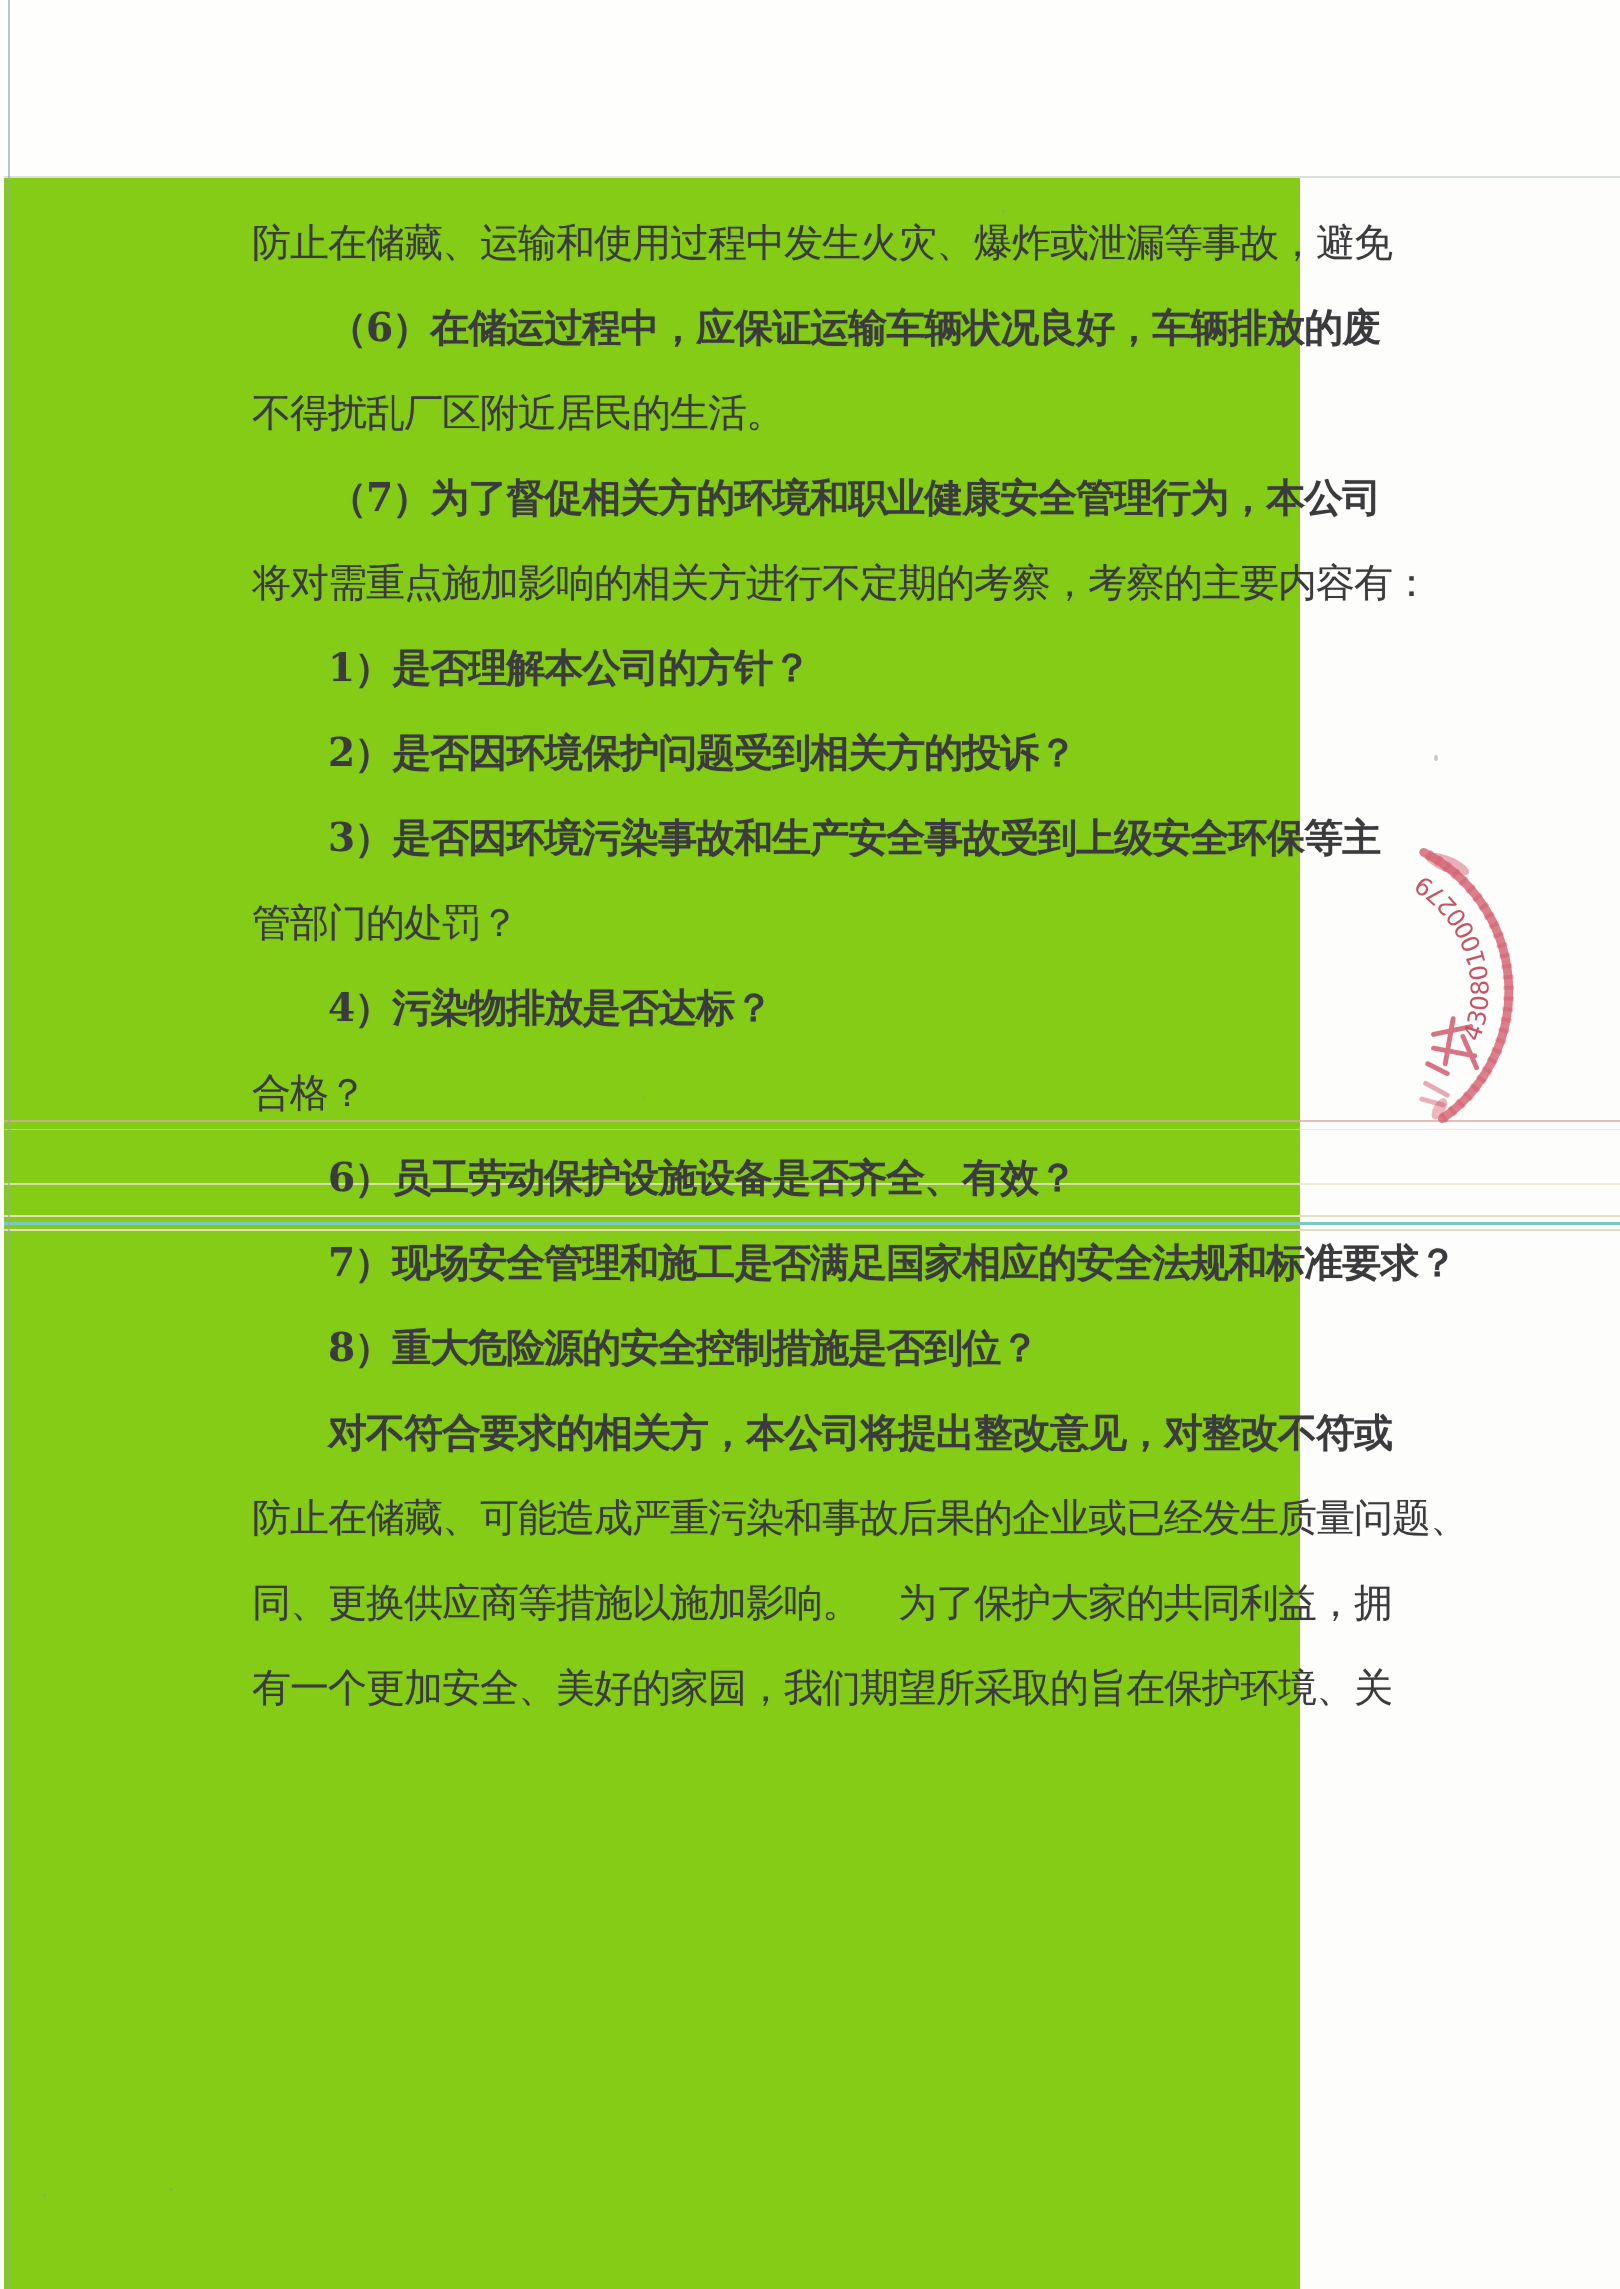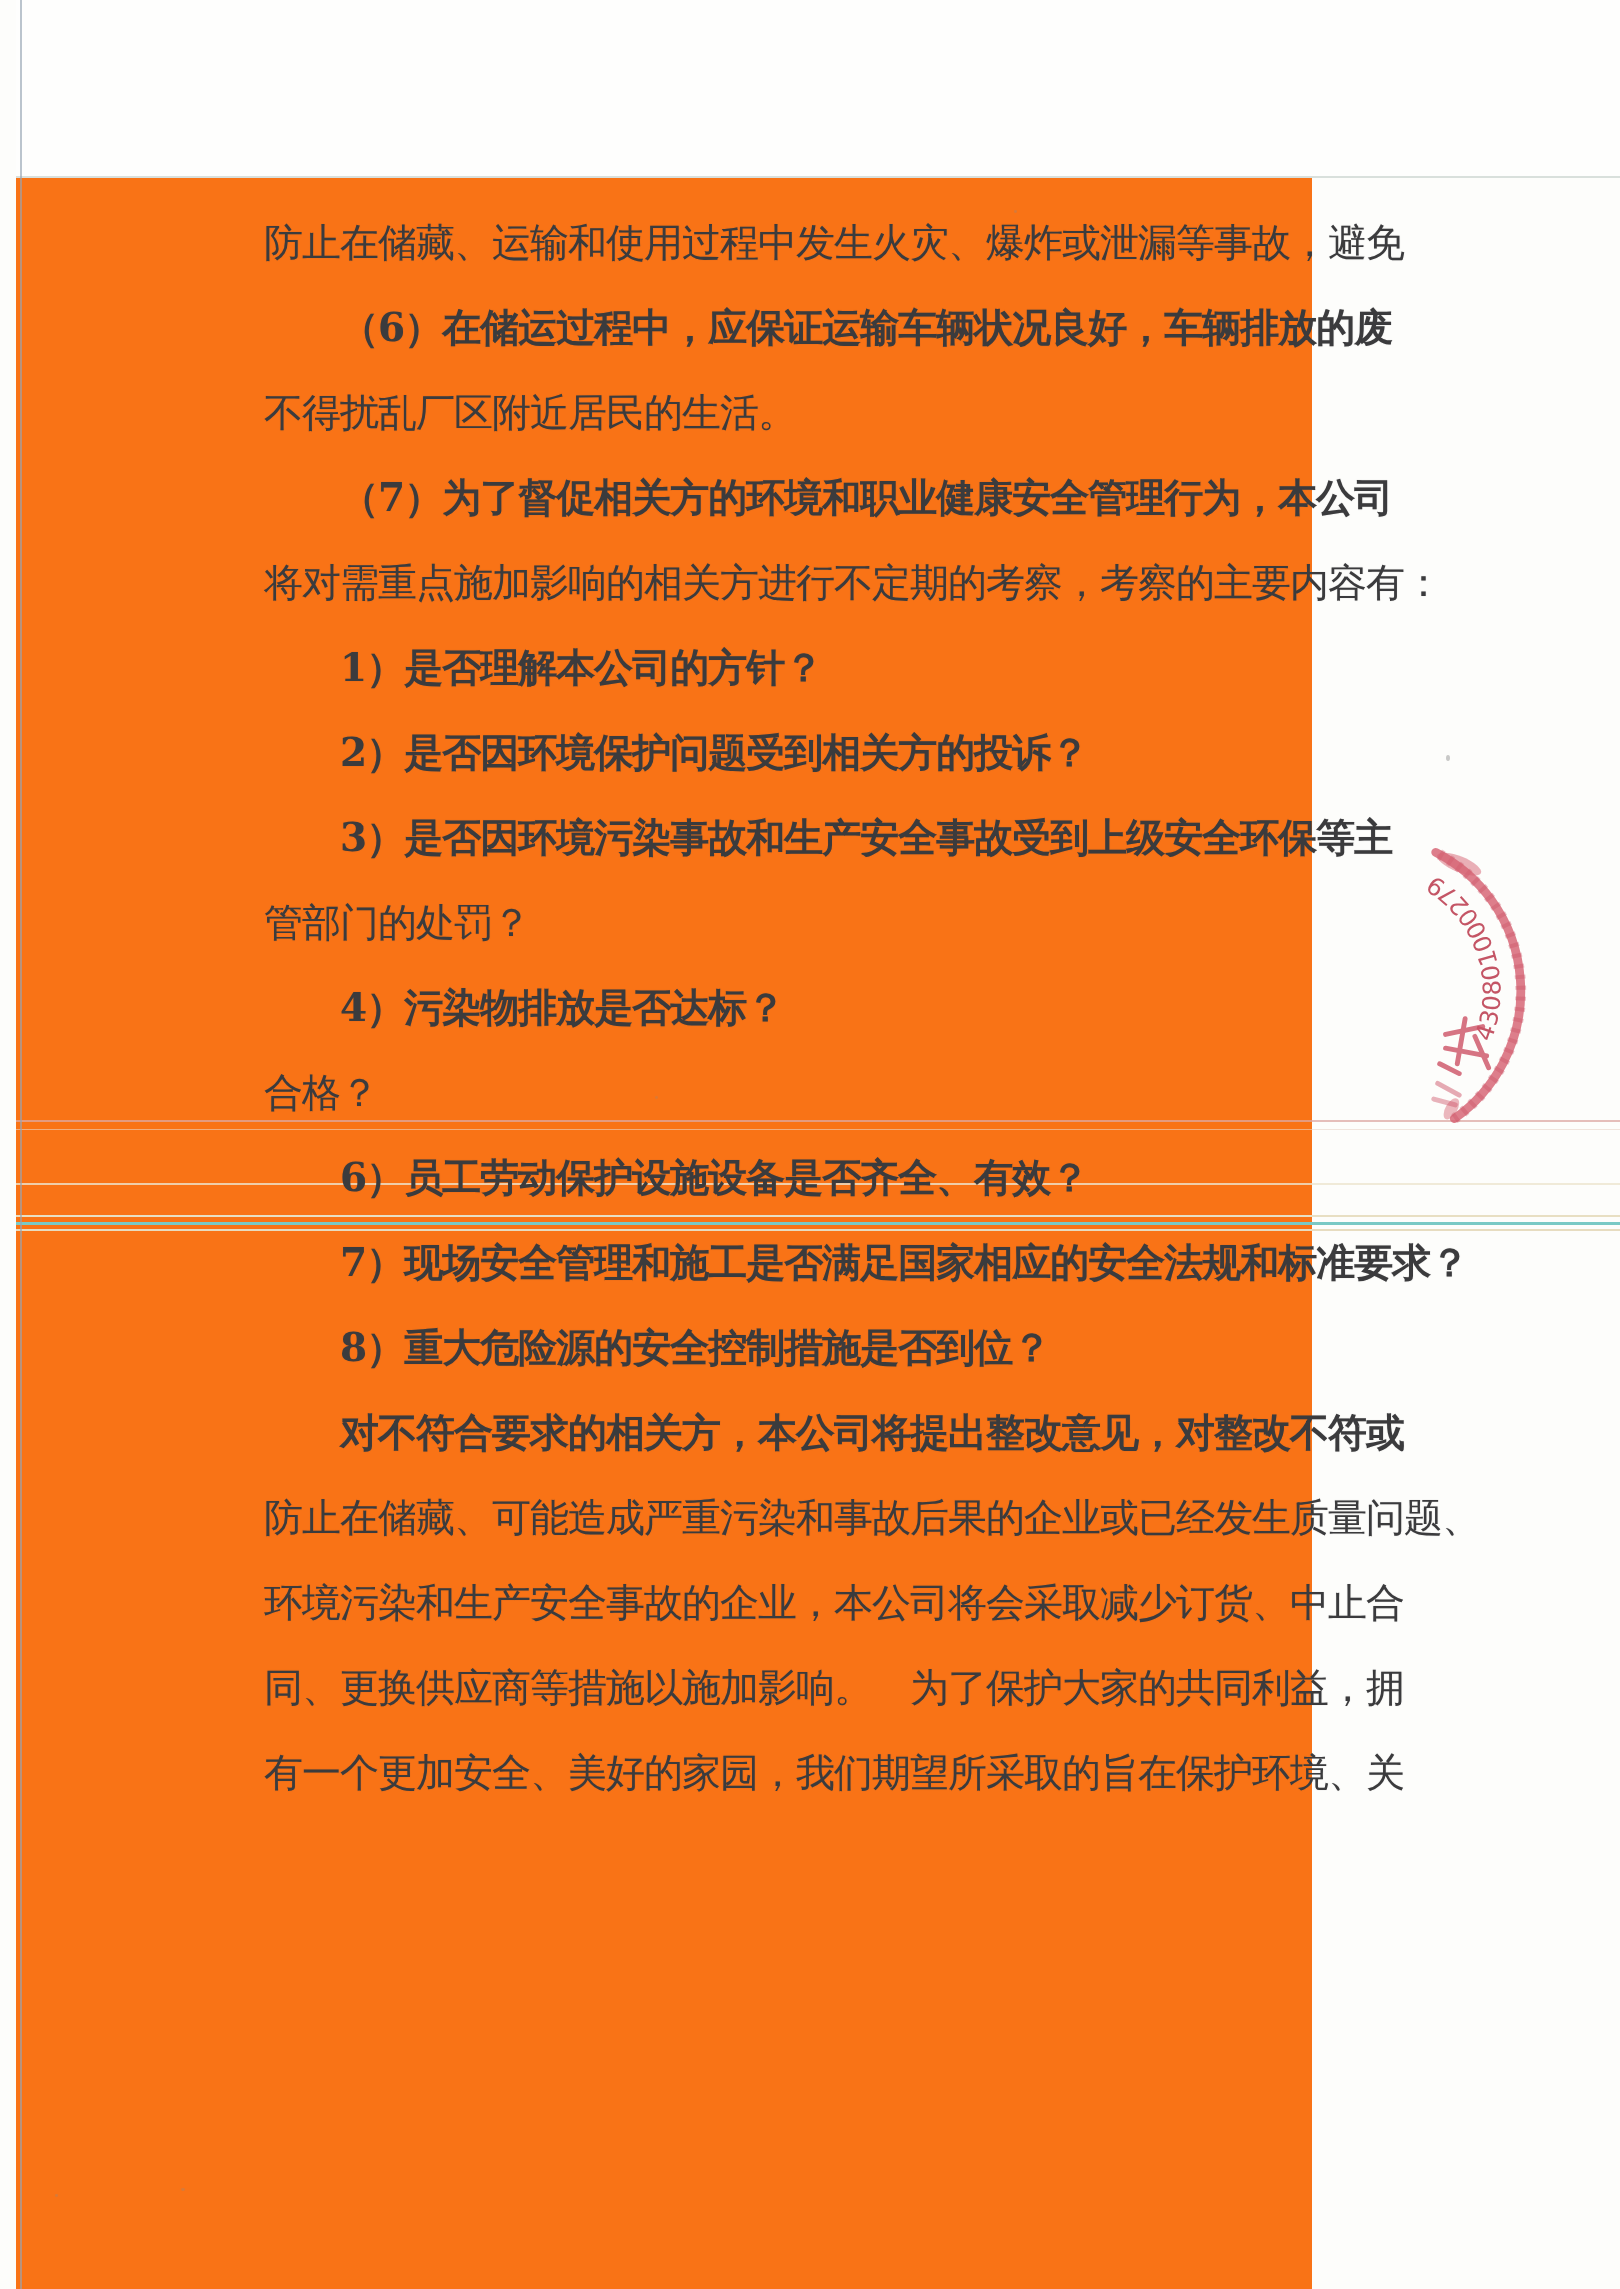--- a/index.html
+++ b/index.html
@@ -2,21 +2,21 @@
 <html><head>
 <meta charset="utf-8">
 <title>Document</title>
 <style>
   html,body{margin:0;padding:0;}
   body{
     width:1620px;height:2290px;position:relative;overflow:hidden;
     background:#fdfdfb;
     font-family:"DejaVu Serif","Liberation Serif",serif;
   }
-  .page{position:absolute;left:16px;top:0;width:1296px;height:2290px;background:#f97316;}
+  .page{position:absolute;left:4px;top:0;width:1296px;height:2290px;background:#84cc16;}
   .page-top-strip{position:absolute;left:0;top:0;width:1620px;height:176px;background:#fefefd;}
 
   
   .textblock{
     position:absolute;left:248px;top:200px;width:1313px;
     color:#3b3b3d;font-size:39px;letter-spacing:-1px;
     text-shadow:0 0 1px rgba(80,80,82,.35);
   }
   .line{
     height:85px;line-height:85px;white-space:nowrap;
@@ -75,21 +75,20 @@
     <div class="line indent">2）是否因环境保护问题受到相关方的投诉？</div>
     <div class="line indent">3）是否因环境污染事故和生产安全事故受到上级安全环保等主</div>
     <div class="line">管部门的处罚？</div>
     <div class="line indent">4）污染物排放是否达标？</div>
     <div class="line">合格？</div>
     <div class="line indent">6）员工劳动保护设施设备是否齐全、有效？</div>
     <div class="line indent">7）现场安全管理和施工是否满足国家相应的安全法规和标准要求？</div>
     <div class="line indent">8）重大危险源的安全控制措施是否到位？</div>
     <div class="line indent">对不符合要求的相关方，本公司将提出整改意见，对整改不符或</div>
     <div class="line">防止在储藏、可能造成严重污染和事故后果的企业或已经发生质量问题、</div>
-    <div class="line">环境污染和生产安全事故的企业，本公司将会采取减少订货、中止合</div>
     <div class="line">同、更换供应商等措施以施加影响。　为了保护大家的共同利益，拥</div>
     <div class="line">有一个更加安全、美好的家园，我们期望所采取的旨在保护环境、关</div>
   </div>
 
   <svg class="stamp" viewBox="1330 840 260 330" xmlns="http://www.w3.org/2000/svg">
     <path class="stamp-arc" d="M 1467 1142 A 159 159 0 0 0 1448 870"></path>
     <path class="stamp-arc-texture" d="M 1467 1142 A 159 159 0 0 0 1448 870"></path>
     <ellipse class="stamp-blob" cx="1472" cy="882" rx="24" ry="8" transform="rotate(22 1472 882)" opacity="0.5"></ellipse>
     <ellipse class="stamp-blob" cx="1464" cy="1132" rx="12" ry="6" transform="rotate(-60 1464 1132)" opacity="0.45"></ellipse>
     <defs>

